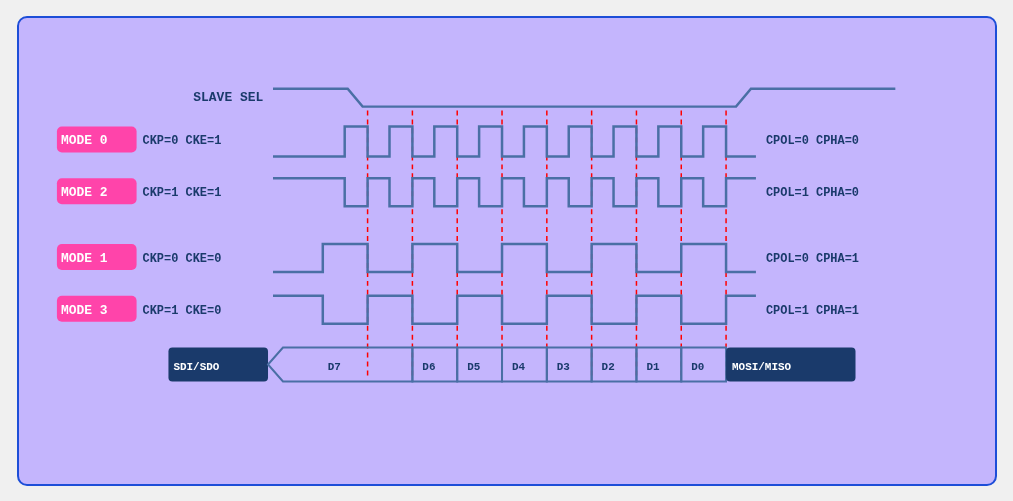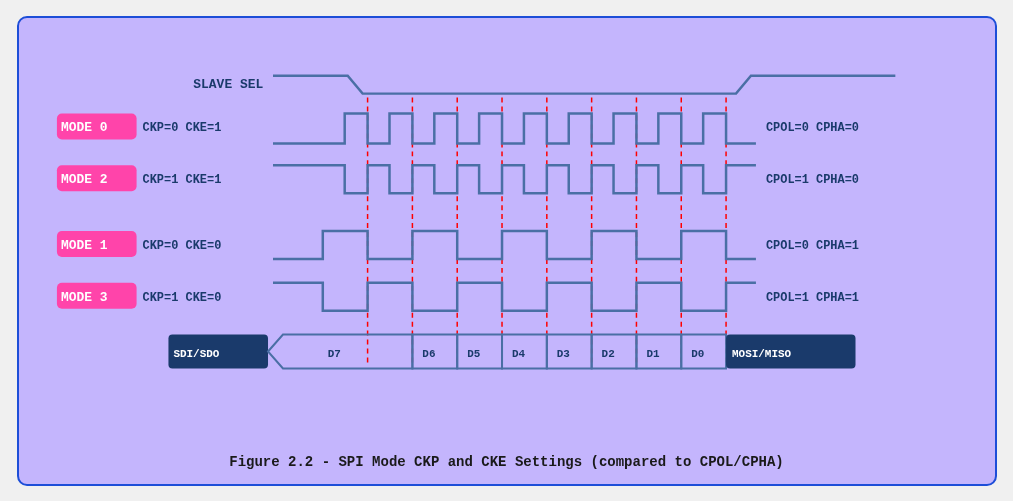--- a/index.html
+++ b/index.html
@@ -114,14 +114,13 @@
       <text x="610" y="312" font-family="Courier New" font-size="11" font-weight="bold" fill="#1a3a6b">D1</text>
 
       <polygon points="645,290 690,290 690,324 645,324" fill="none" stroke="#4a6fa5" stroke-width="2"></polygon>
       <text x="655" y="312" font-family="Courier New" font-size="11" font-weight="bold" fill="#1a3a6b">D0</text>
 
       <rect x="690" y="290" width="130" height="34" rx="4" fill="#1a3a6b"></rect>
       <text x="696" y="312" font-family="Courier New" font-size="11" font-weight="bold" fill="white">MOSI/MISO</text>
 
     </svg>
   </div>
-  <div class="caption">Figure 2.2 - SPI Mode CKP and CKE Settings (compared to CPOL/CPHA)</div>
 </div>
 
 </body></html>

